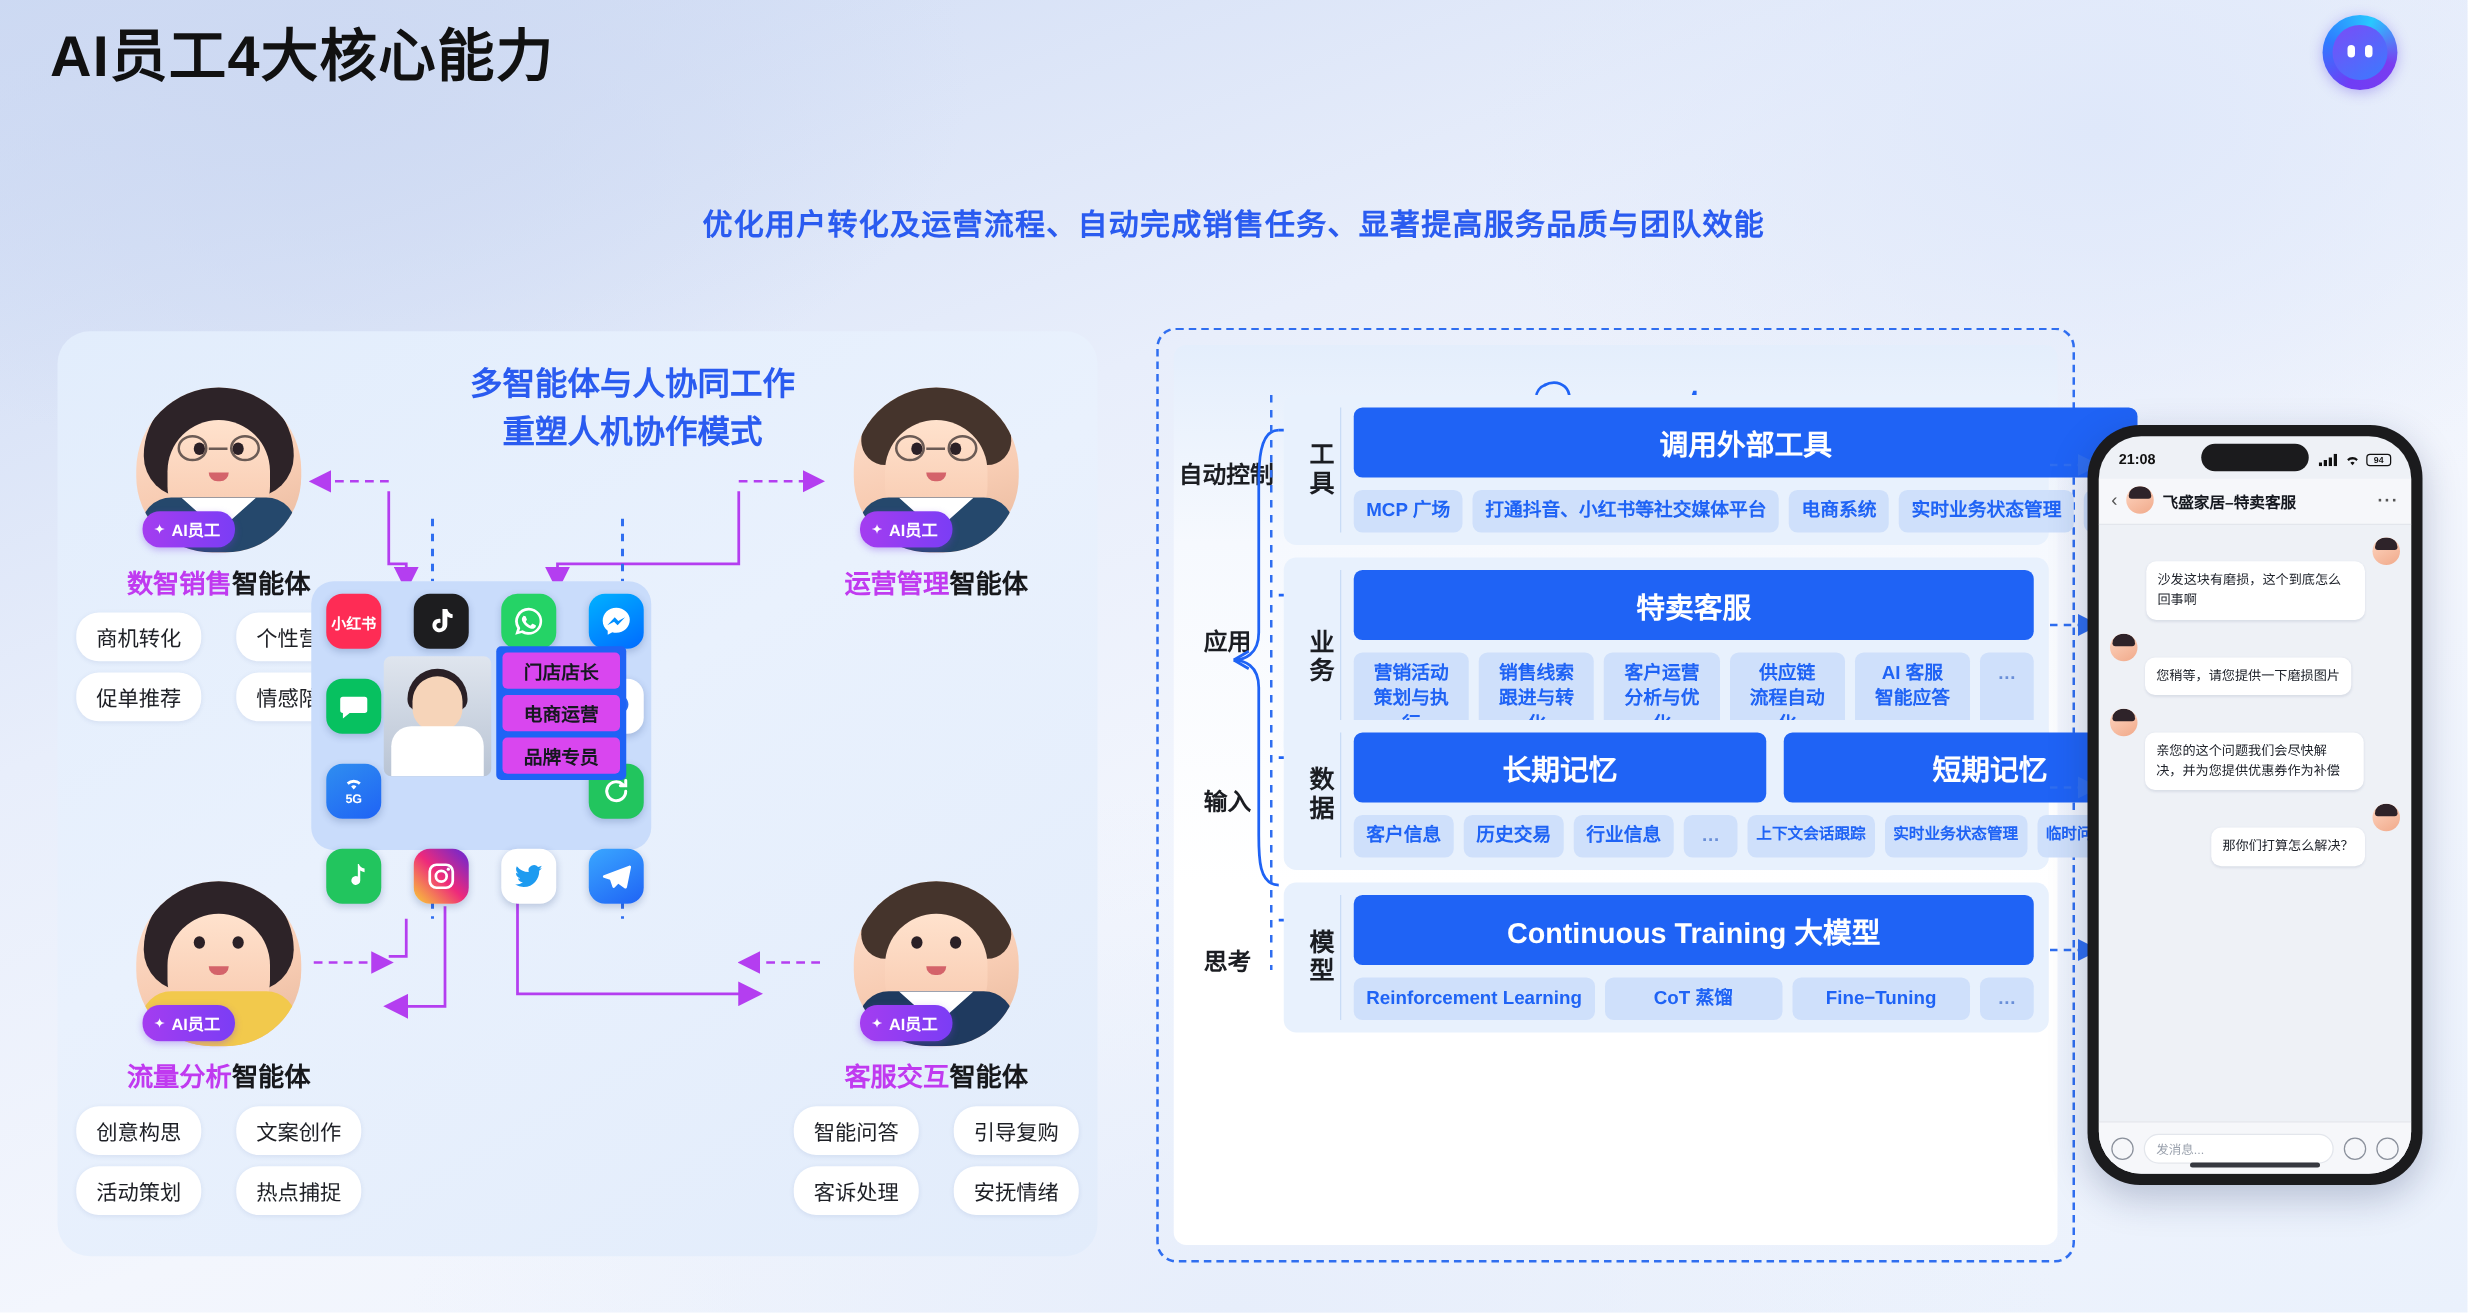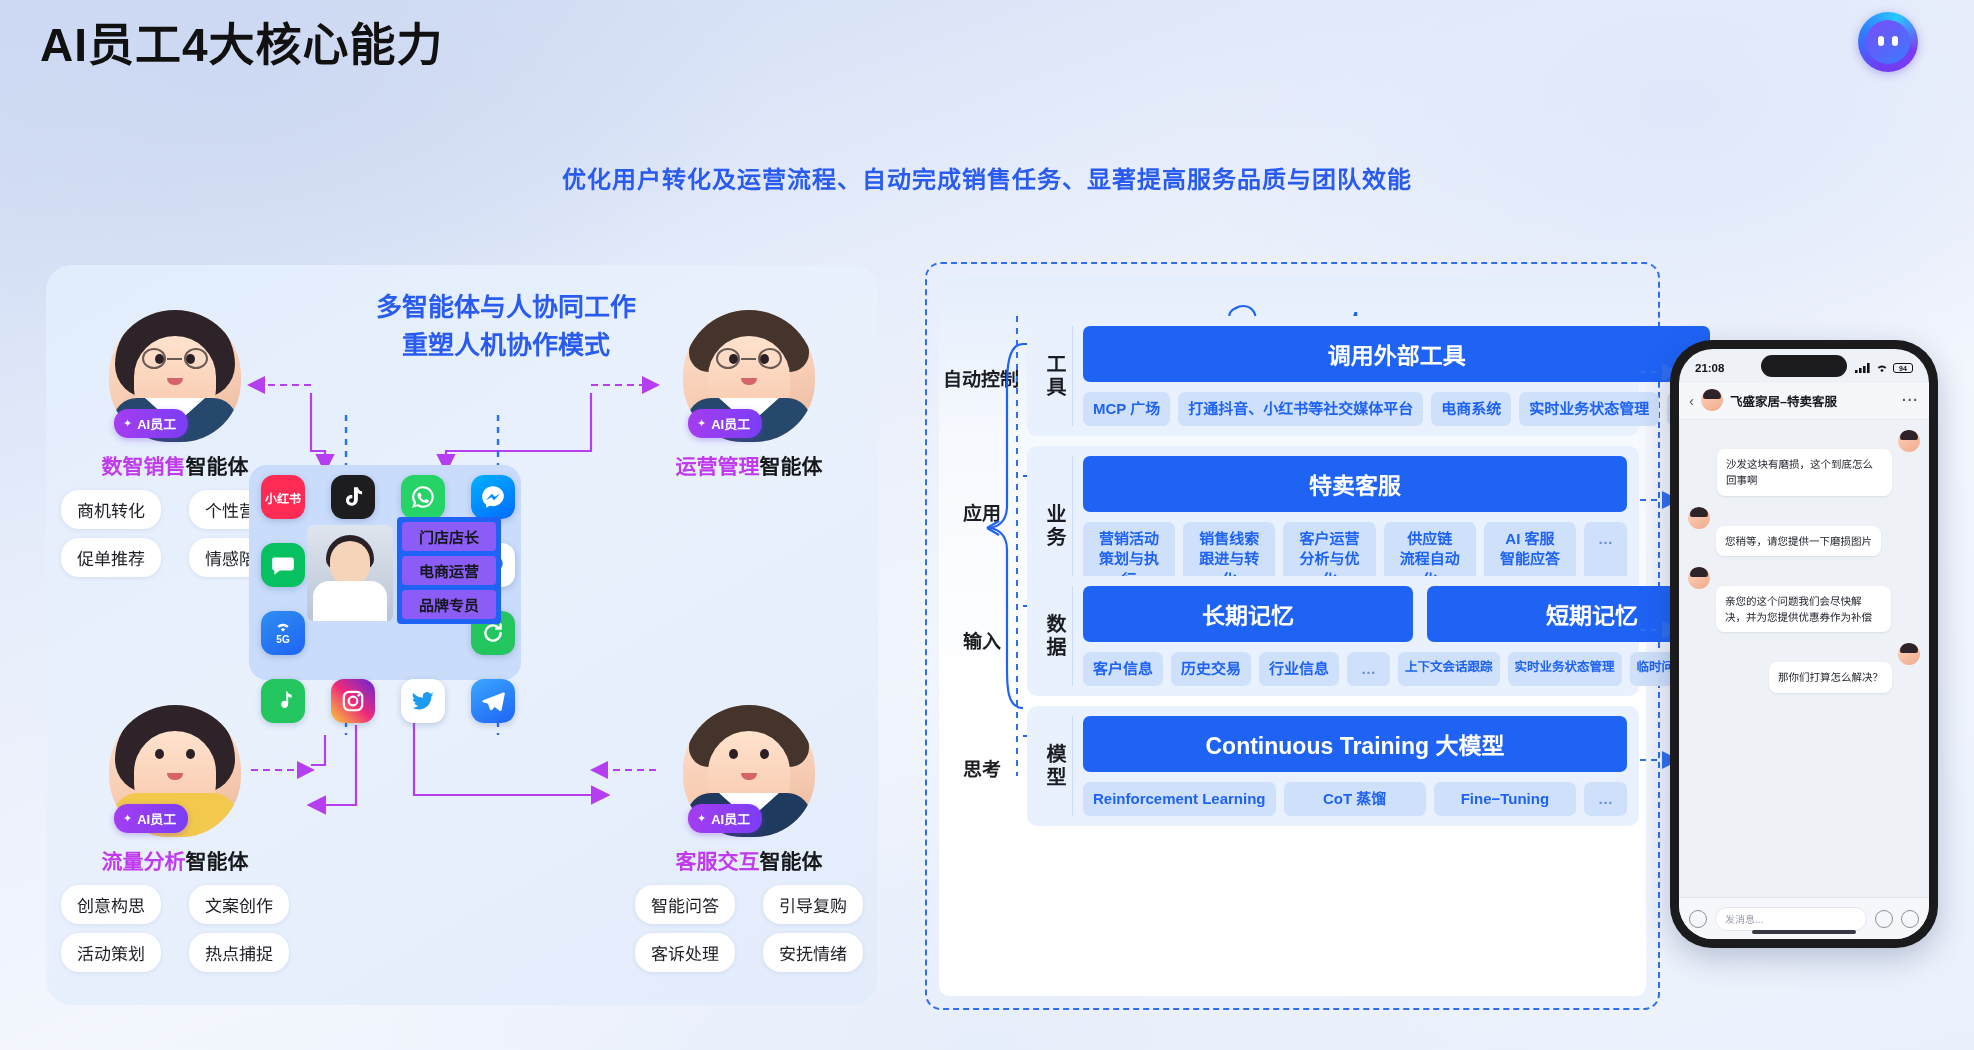--- a/index.html
+++ b/index.html
@@ -120,21 +120,21 @@
     width:40px;height:44px;border-radius:22px 22px 20px 20px;background:#f6d4b9;}
   .cp-hair{ position:absolute; left:50%; transform:translateX(-50%); top:10px;
     width:48px;height:34px;border-radius:26px 26px 10px 10px;background:#2a2026;}
   .cp-body{ position:absolute; bottom:0; left:50%; transform:translateX(-50%);
     width:74px;height:40px;border-radius:16px 16px 0 0;background:#fff;}
   .roles{
     position:absolute; left:148px; top:52px; width:104px;
     background:#1f63f5; border-radius:4px; padding:5px; display:flex; flex-direction:column; gap:5px;
   }
   .role{
-    background:#8b5cf6; color:#15181f; font-size:15px; font-weight:bold;
+    background:#d946ef; color:#15181f; font-size:15px; font-weight:bold;
     text-align:center; border-radius:4px; padding:4px 2px; white-space:nowrap;
   }
 
   
   .arrows{ position:absolute; left:0; top:0; width:832px; height:740px; pointer-events:none;}
 
   
   .right-panel{
     position:absolute; left:925px; top:262px; width:735px; height:748px;
     border:2px dashed #2f6ef0; border-radius:16px;

